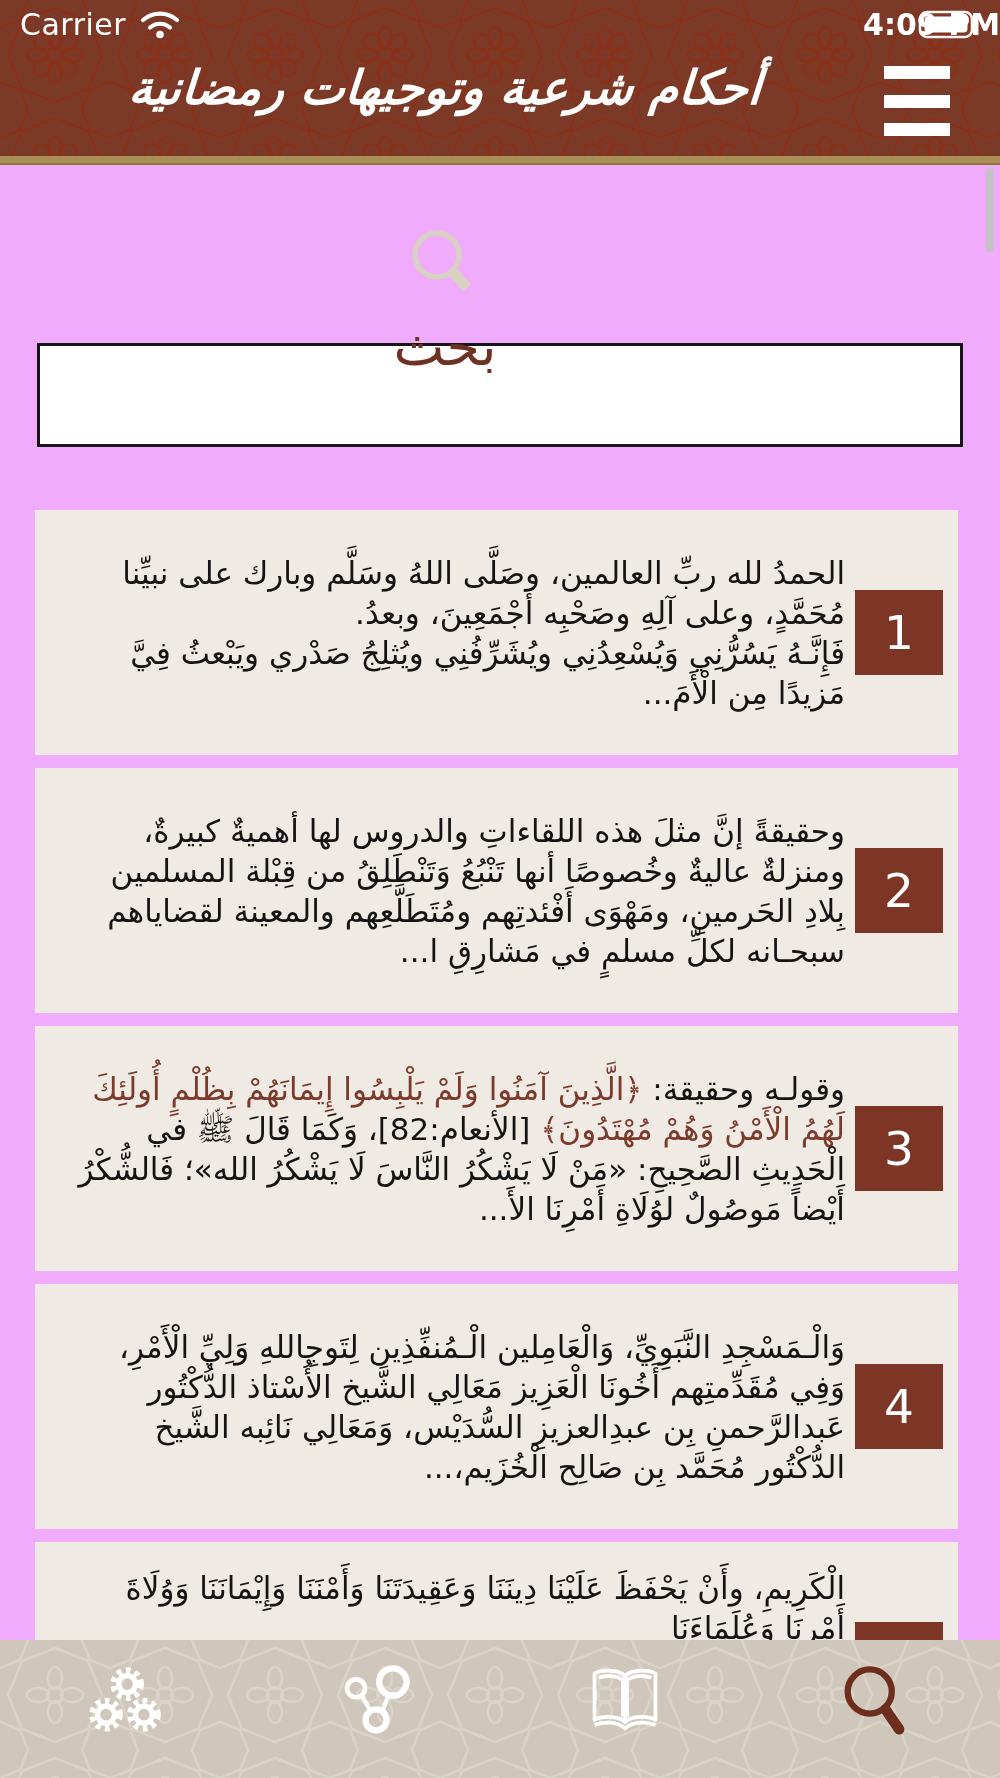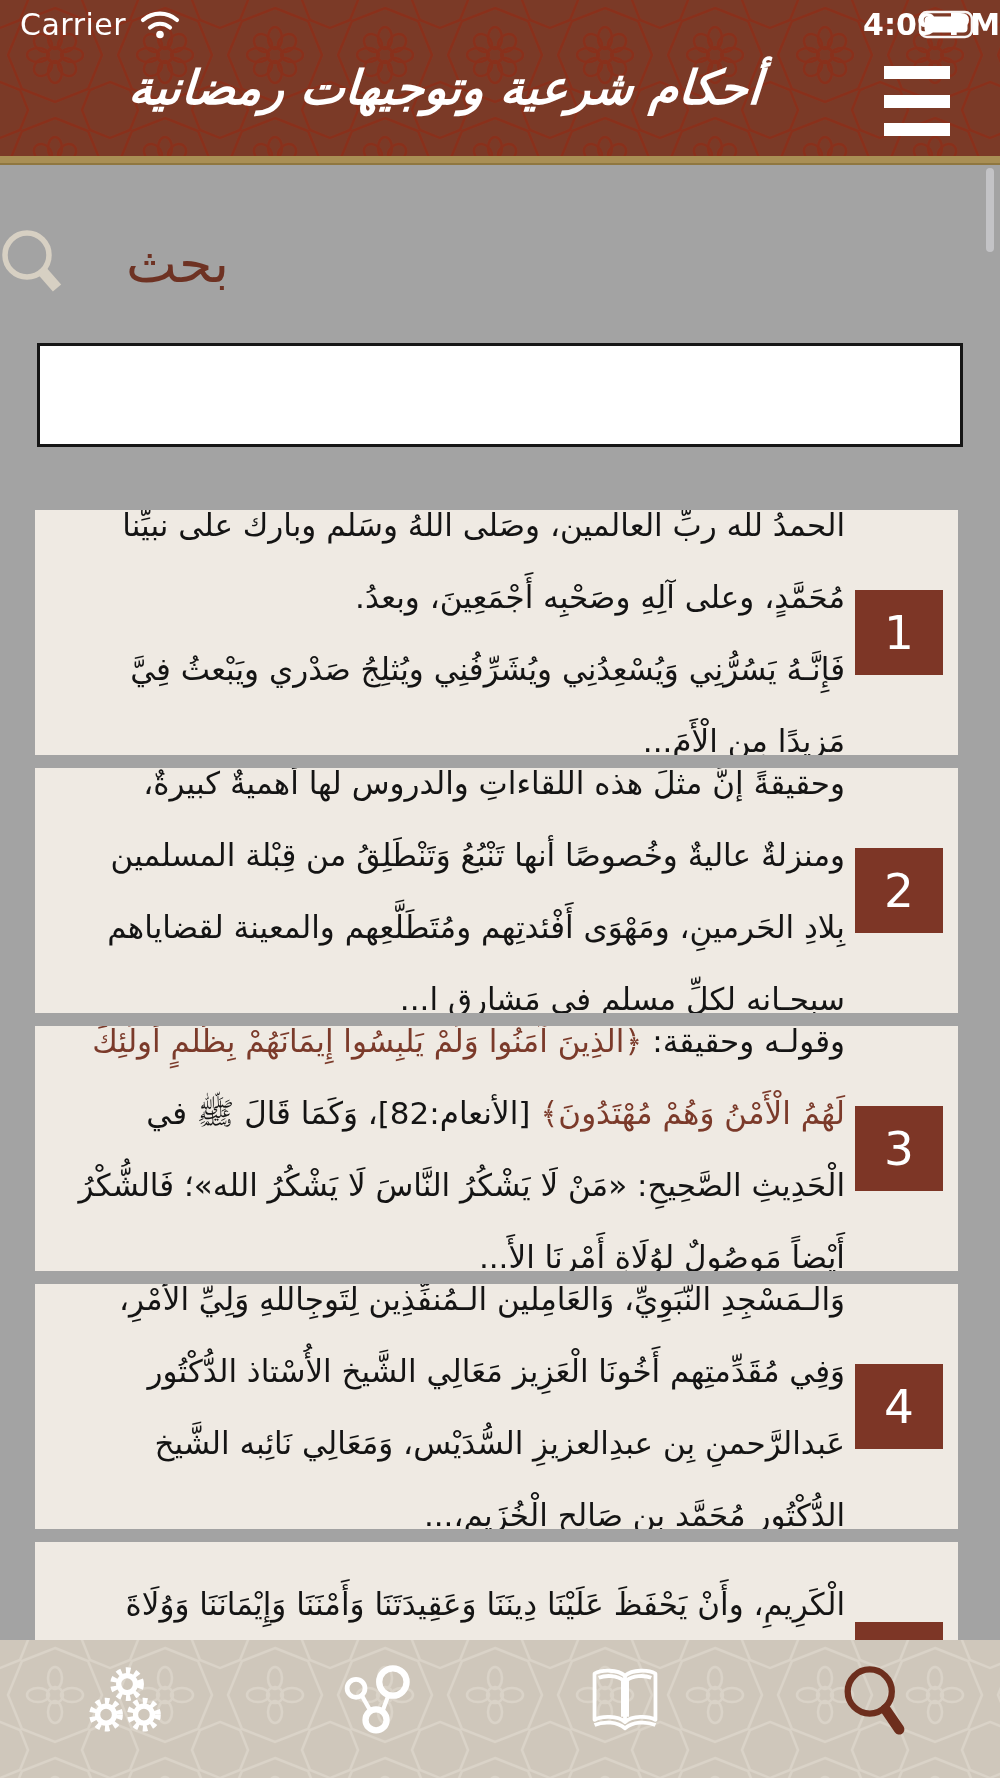--- a/index.html
+++ b/index.html
@@ -6,21 +6,21 @@
   body {
     margin: 0;
     background: #ffffff;
     font-family: "DejaVu Sans", sans-serif;
     -webkit-font-smoothing: antialiased;
   }
   .phone {
     position: relative;
     width: 1000px;
     height: 1778px;
-    background: #a3a3a3;
+    background: #f0abfc;
     overflow: hidden;
   }
 
   
   .app-header {
     position: absolute;
     top: 0; left: 0;
     width: 1000px;
     height: 156px;
     background: #7b3a27;
@@ -92,22 +92,23 @@
   .menu-btn .bar { width: 66px; height: 13px; background: #ffffff; }
 
   
   .search-head {
     position: absolute;
     top: 228px; left: 0;
     width: 890px;
     display: flex;
     justify-content: flex-start;
     align-items: center;
-    gap: 56px;
+    gap: 20px;
     z-index: 2;
+    flex-direction: column;
   }
   .search-label {
     color: #6e3223;
     font-size: 54px;
     line-height: 1;
     direction: rtl;
   }
   .search-input {
     position: absolute;
     top: 343px; left: 37px;
@@ -142,21 +143,21 @@
     cursor: pointer;
   }
   .result-item.clipped { align-items: flex-start; }
   .result-item.clipped .result-text { padding-top: 26px; }
   .result-text {
     direction: rtl;
     text-align: right;
     width: 100%;
     padding: 0 113px 0 40px;
     font-size: 31px;
-    line-height: 72px;
+    line-height: 40px;
     color: #141414;
     white-space: pre-line;
   }
   .quran { color: #7b3a2a; }
   .badge {
     position: absolute;
     right: 15px;
     top: 80px;
     width: 88px;
     height: 85px;

